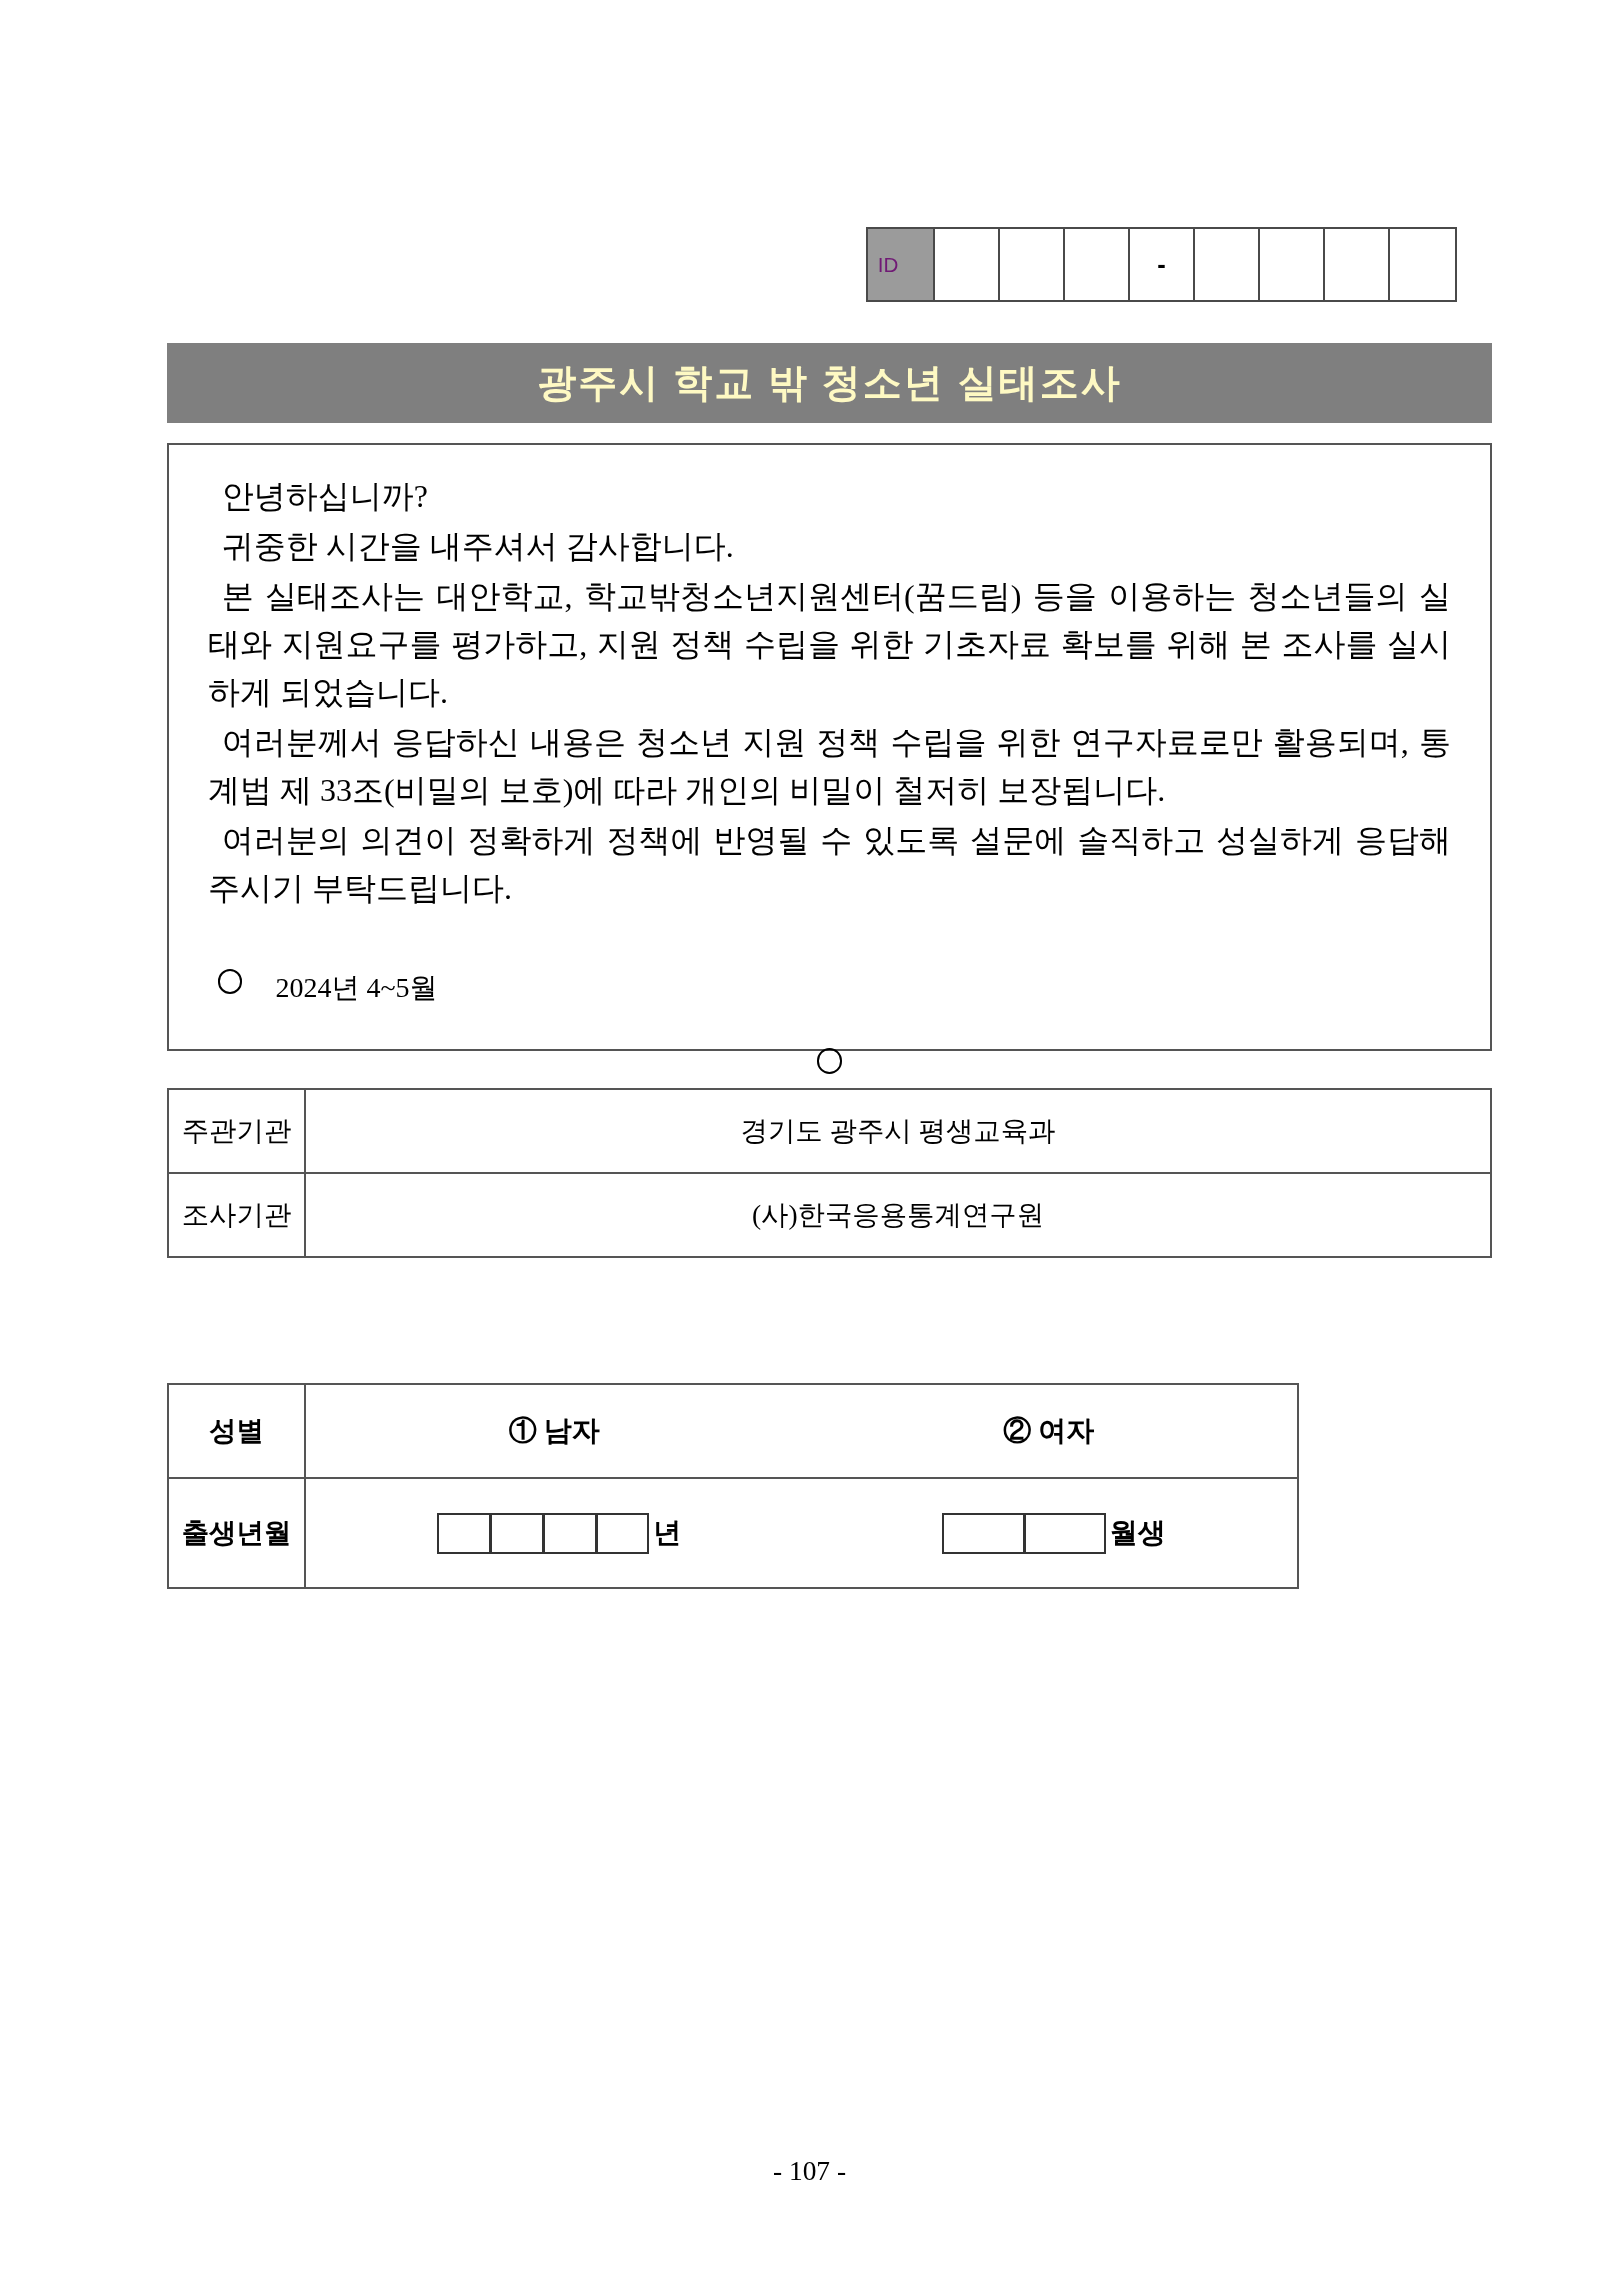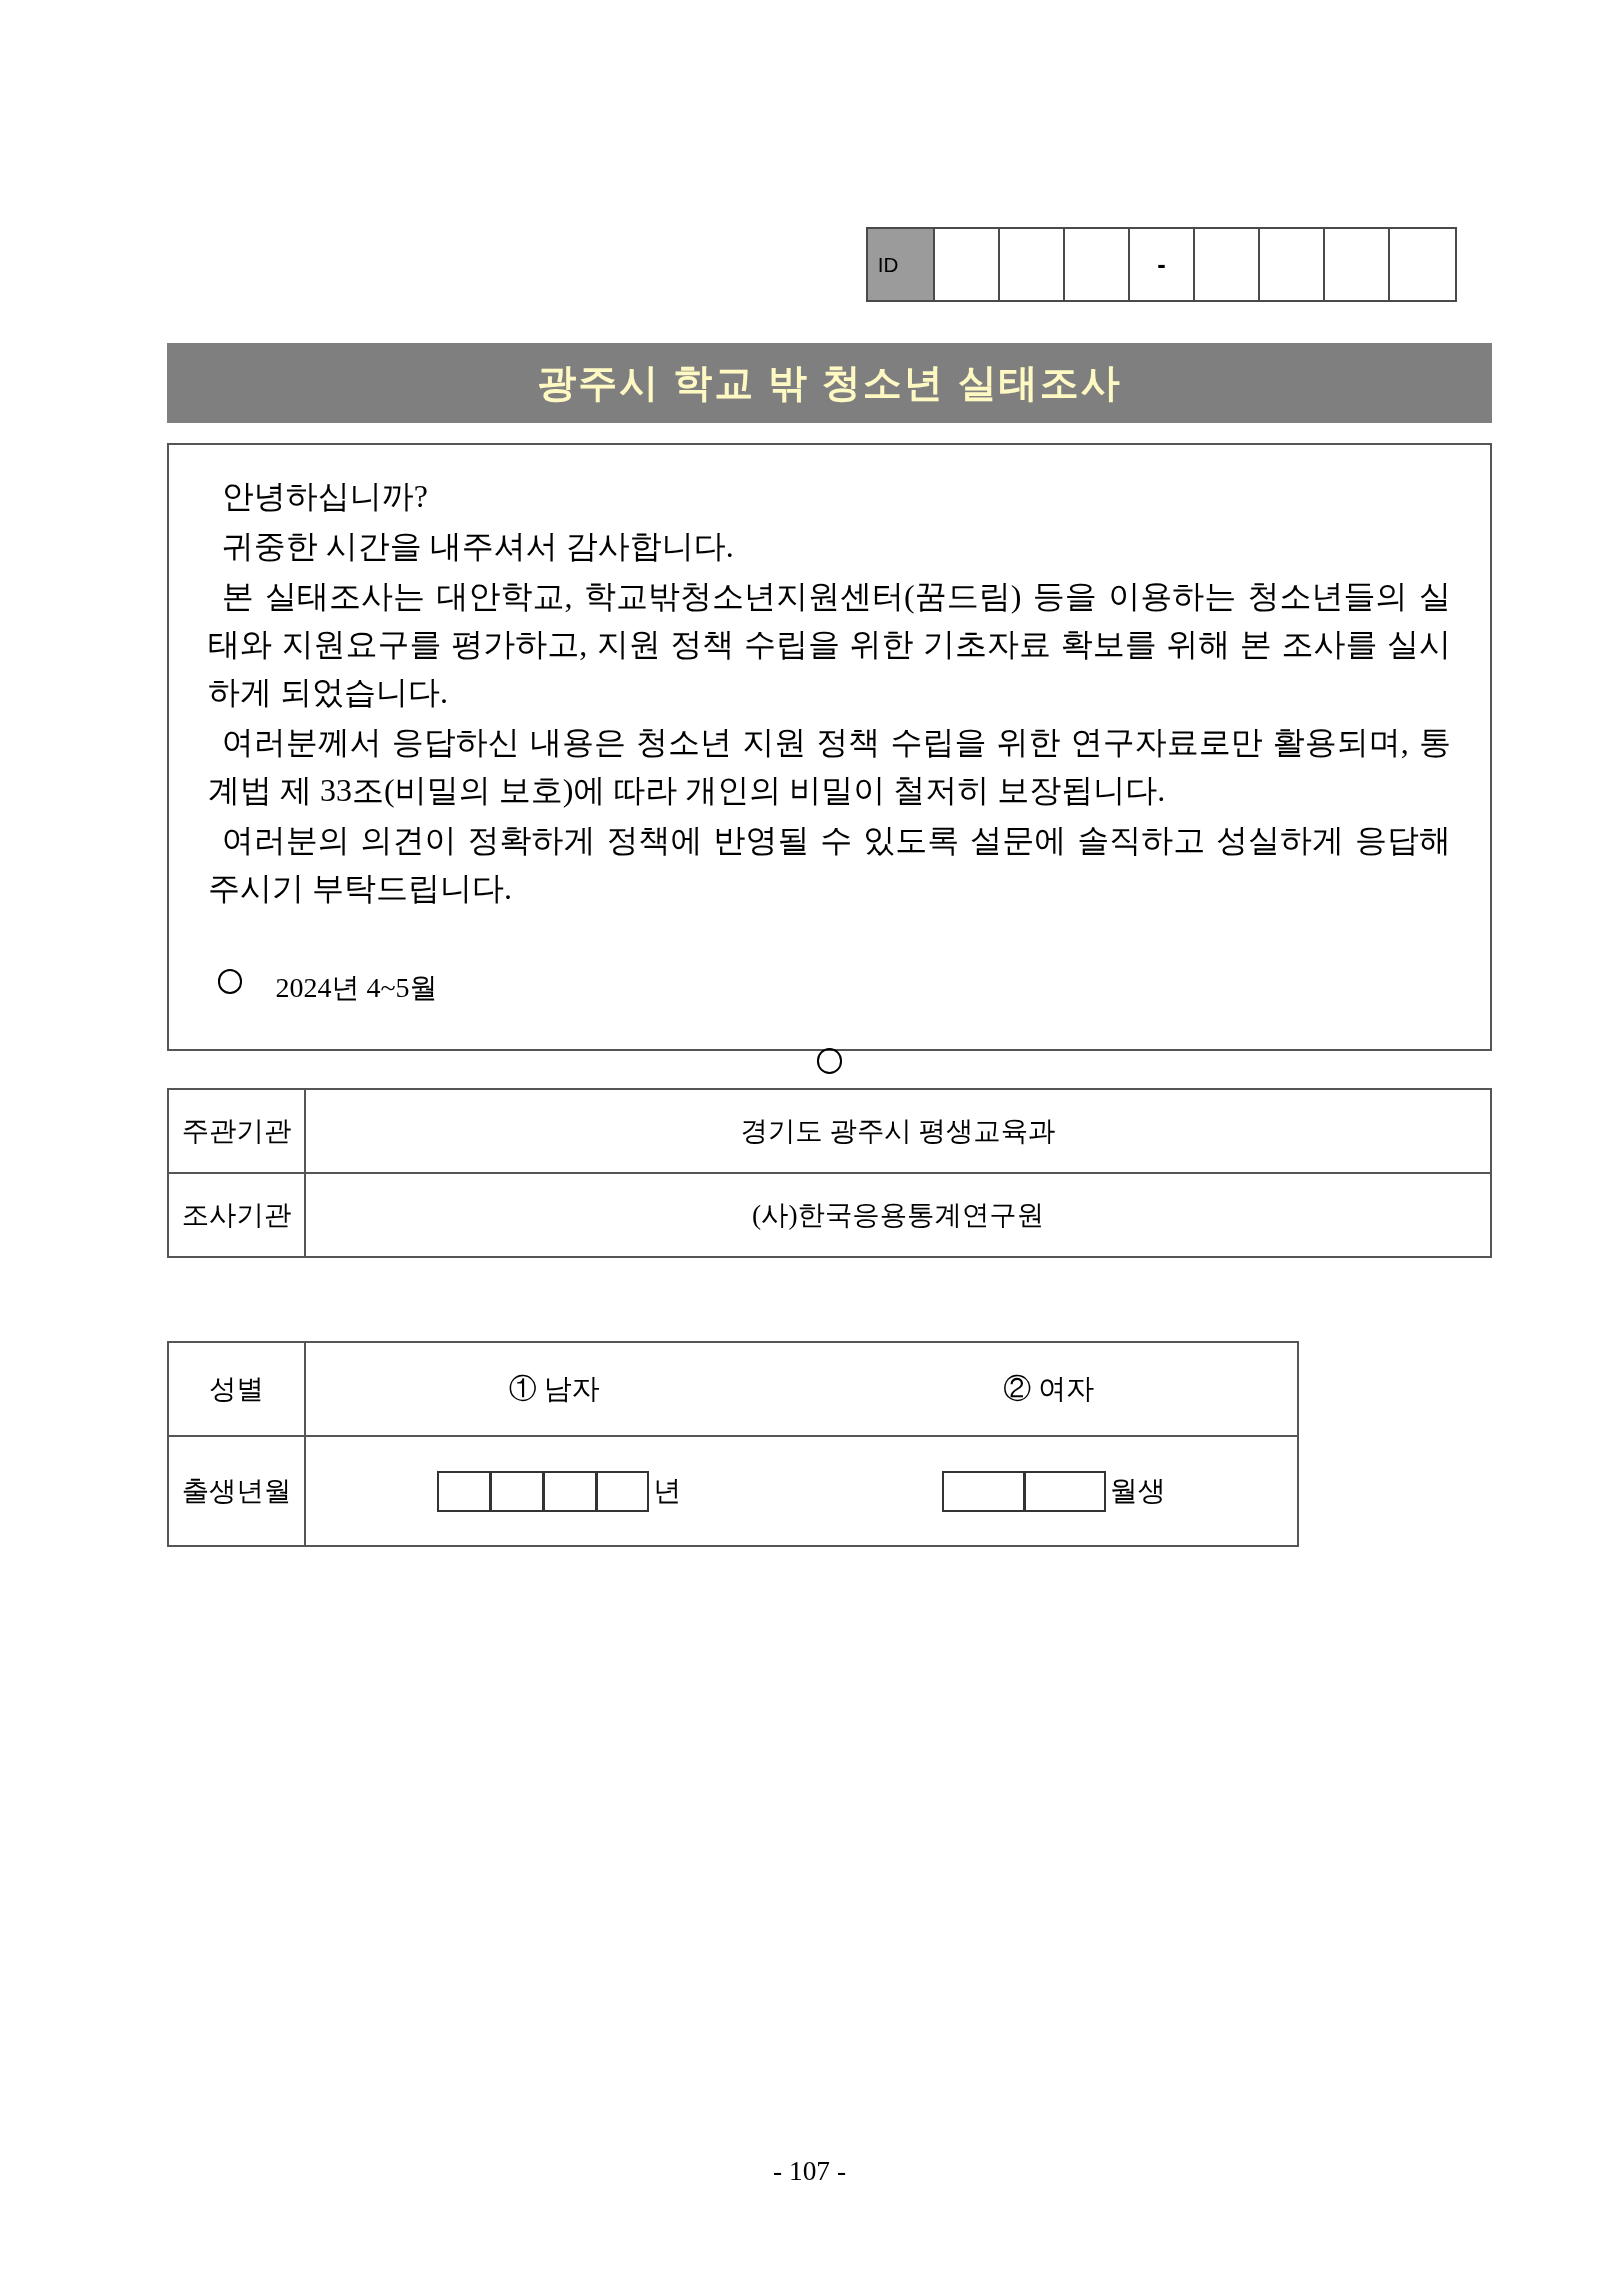--- a/index.html
+++ b/index.html
@@ -34,21 +34,21 @@
     width: 67px;
     height: 71px;
     background: #9b9b9b;
     border-right: 2px solid #4a4a4a;
     box-sizing: border-box;
     display: flex;
     align-items: center;
     padding-left: 9.8px;
     font-family: "Liberation Sans", sans-serif;
     font-size: 20.6px;
-    color: #000000;
+    color: #701a75;
   }
   .id-cell {
     width: 65px;
     height: 71px;
     border-right: 2px solid #4a4a4a;
     box-sizing: border-box;
     display: flex;
     align-items: center;
     justify-content: center;
     font-family: "Liberation Sans", sans-serif;
@@ -135,23 +135,24 @@
   }
   .org-table td.label {
     width: 133px;
     line-height: 1.25;
   }
 
   
   .resp-table {
     position: absolute;
     left: 167px;
-    top: 1341px;
+    top: 1383px;
     width: 1132px;
     border-collapse: collapse;
+    font-weight: bold;
   }
   .resp-table td {
     border: 2px solid #555555;
     font-size: 27.4px;
     vertical-align: middle;
     text-align: center;
   }
   .resp-table td.label {
     width: 133px;
     line-height: 1.25;

